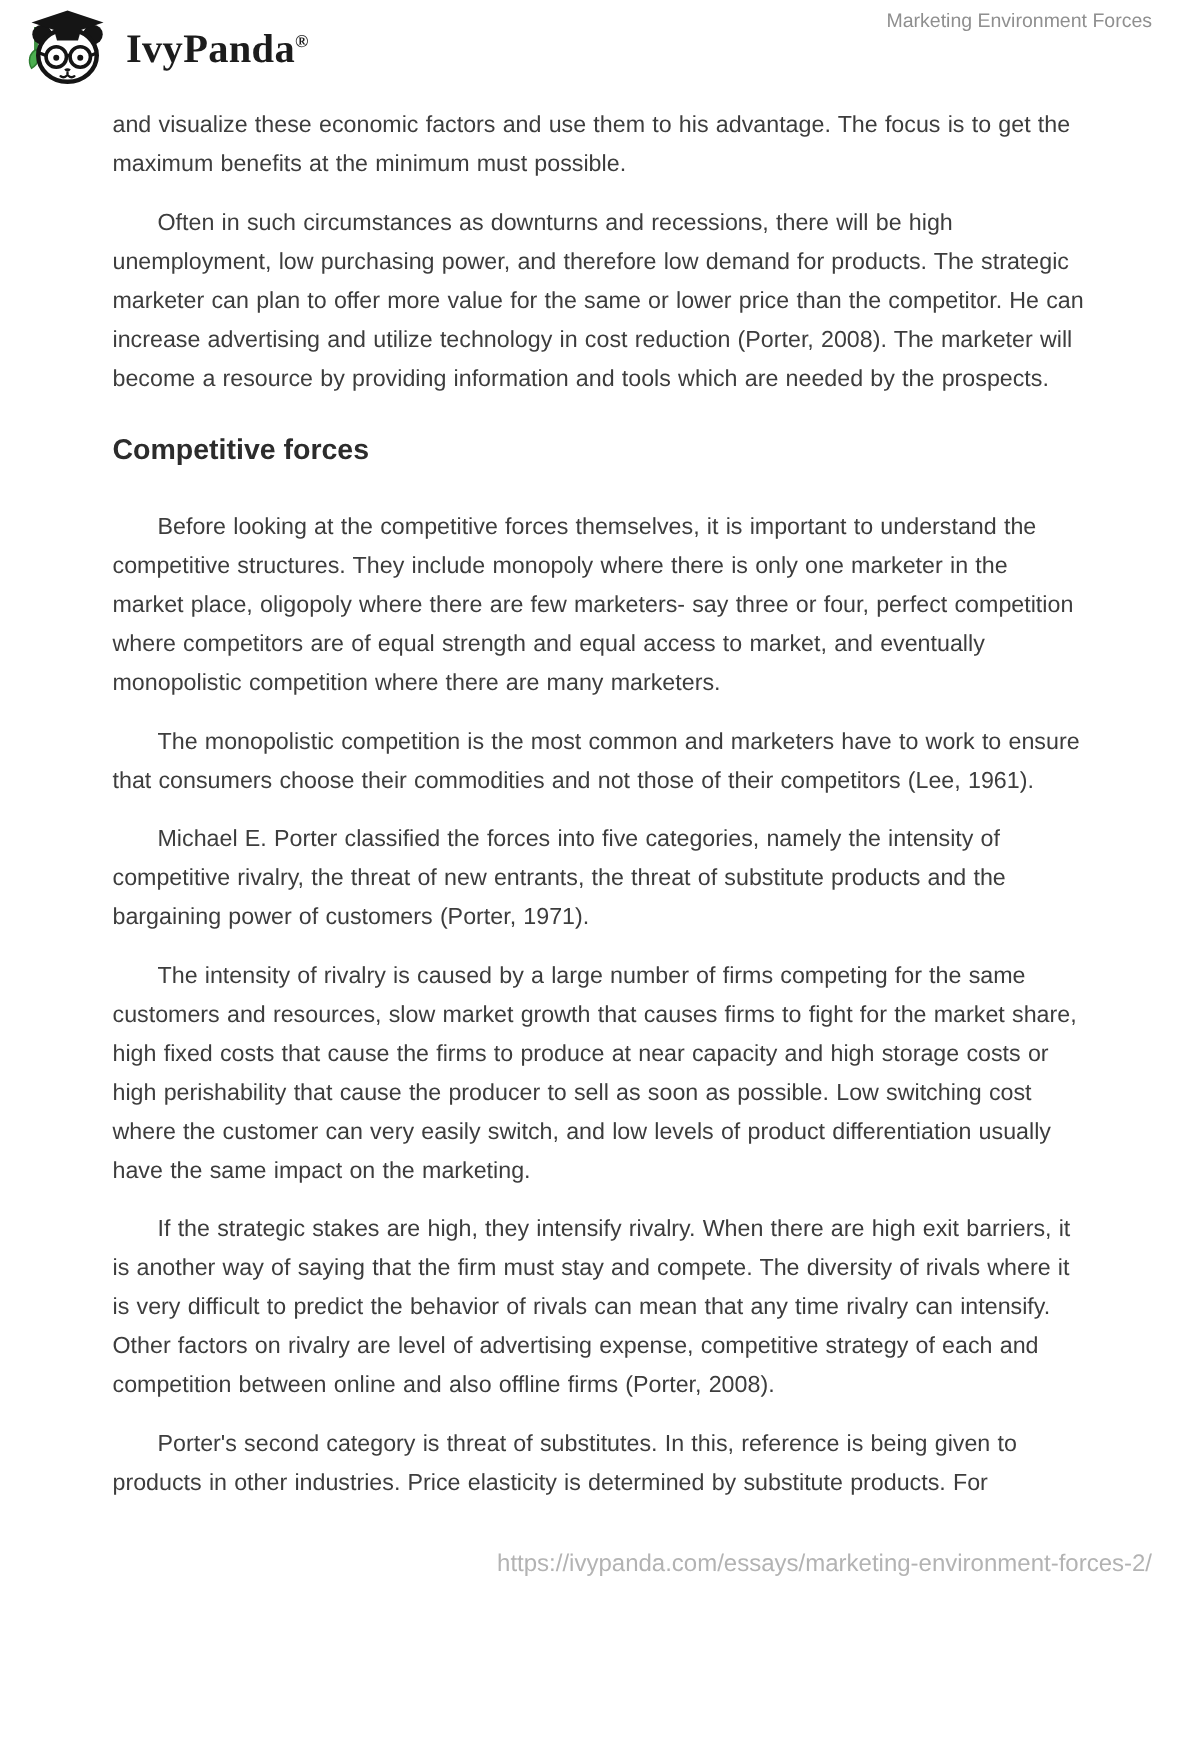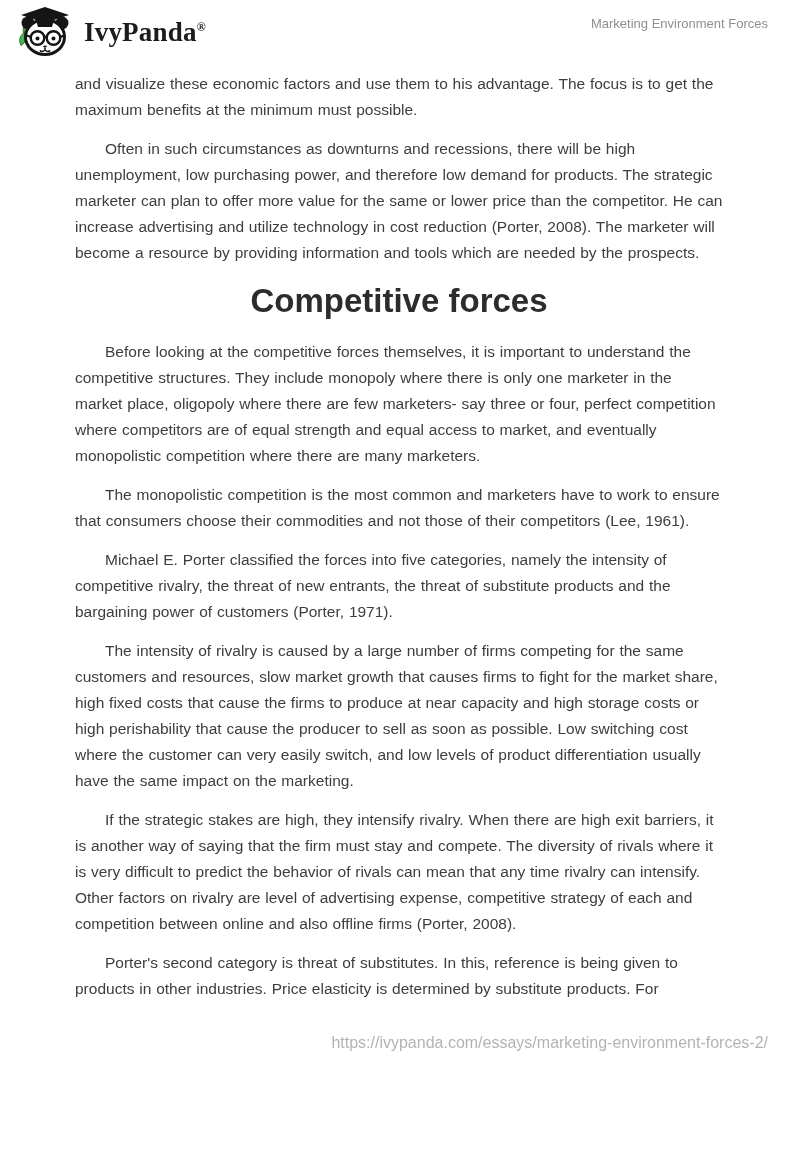--- a/index.html
+++ b/index.html
@@ -29,21 +29,21 @@
     color: #1c1c1c;
     letter-spacing: 0.2px;
   }
   .logo-text sup {
     font-size: 12px;
     vertical-align: super;
     line-height: 0;
   }
   .running-title {
     position: absolute;
-    top: 16px;
+    top: 6px;
     right: 32px;
     font-size: 13px;
     color: #8f8f8f;
   }
 
   
   .content {
     padding: 71px 77px 0 75px;
   }
   .content p {
@@ -52,26 +52,25 @@
     color: #3d3d3d;
     margin: 13px 0;
     text-indent: 30px;
     word-spacing: 0.5px;
   }
   .content p.continued {
     margin-top: 0;
     text-indent: 0;
   }
   .content h1 {
-    font-size: 33px;
+    font-size: 19px;
     line-height: 40px;
     color: #2c2c2c;
     font-weight: 700;
     margin: 15px 0 18px 0;
-    text-align: center;
   }
 
   
   .footer-url {
     position: absolute;
     right: 32px;
     bottom: 20px;
     font-size: 16px;
     color: #b3b3b3;
   }

